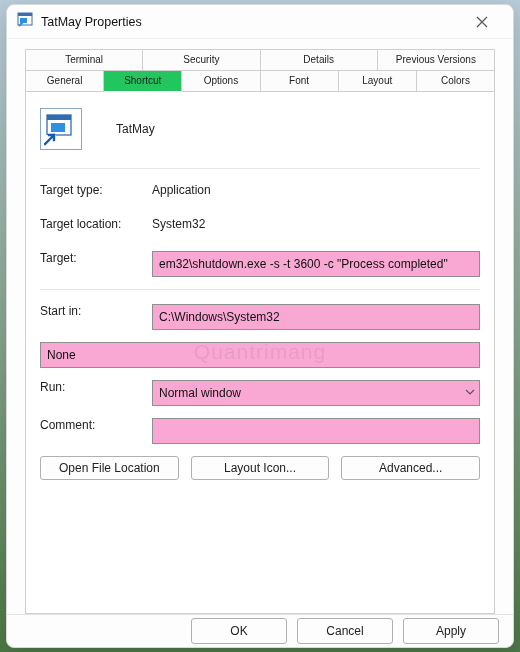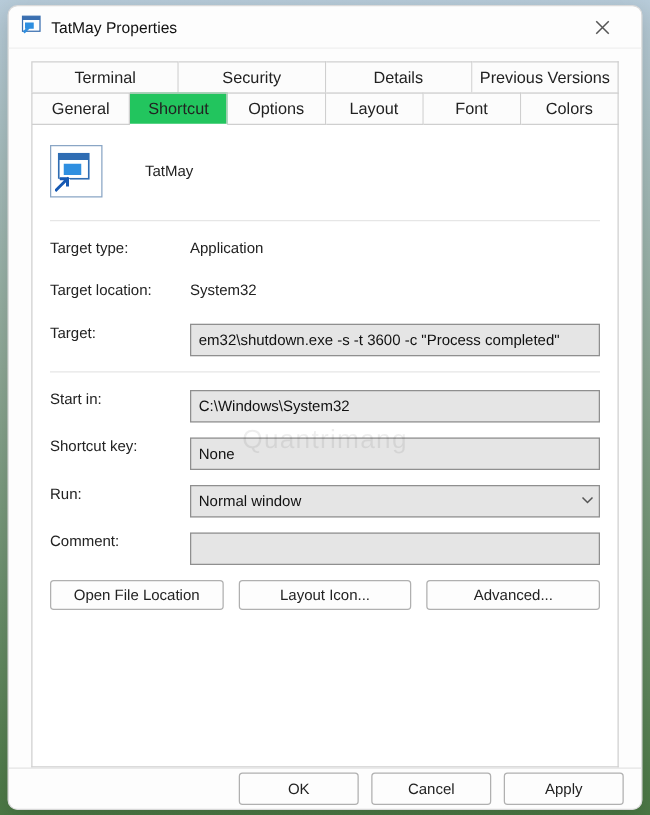--- a/index.html
+++ b/index.html
@@ -43,21 +43,21 @@
     display: flex;
   }
   .tabs2 { margin-top: -1px; }
   .tab {
     flex: 1;
     text-align: center;
     padding: 4px 0 5px 0;
     border: 1px solid #cfcfcf;
     border-bottom: 1px solid #cfcfcf;
     background: #fcfcfc;
-    font-size: 13px;
+    font-size: 10px;
     color: #222;
     cursor: default;
     position: relative;
   }
   .tab + .tab { border-left: none; }
   .tab.active {
     background: #22c55e;
     border-bottom: 1px solid #fff;
     z-index: 2;
   }
@@ -82,21 +82,21 @@
     min-height: 22px;
     margin-bottom: 12px;
   }
   .form-row .lbl { width: 112px; color: #222; }
   .form-row .val { flex:1; color:#222; }
   .sep { height: 1px; background:#e6e6e6; margin: 6px 0 14px 0;}
   input.field, .select {
     flex:1;
     height: 22px;
     border: 1px solid #8f8f8f;
-    background:#e5e5e5;
+    background:#f9a8d4;
     font-family: inherit;
     font-size: 12px;
     padding: 12px 6px;
     color:#111;
   }
   .select {
     display:flex; align-items:center; justify-content:space-between;
     padding-right: 4px;
     cursor: default;
   }
@@ -161,22 +161,22 @@
     <div class="tabs1">
       <div class="tab"><span>Terminal</span></div>
       <div class="tab"><span>Security</span></div>
       <div class="tab"><span>Details</span></div>
       <div class="tab"><span>Previous Versions</span></div>
     </div>
     <div class="tabs2">
       <div class="tab"><span>General</span></div>
       <div class="tab active"><span>Shortcut</span></div>
       <div class="tab"><span>Options</span></div>
+      <div class="tab"><span>Font</span></div>
       <div class="tab"><span>Layout</span></div>
-      <div class="tab"><span>Font</span></div>
       <div class="tab"><span>Colors</span></div>
     </div>
 
     <div class="panel">
 
       <div class="header-row">
         <div class="shortcut-icon">
           <svg width="34" height="34" viewBox="0 0 34 34">
             <rect x="3" y="3" width="24" height="20" fill="#fff" stroke="#2f6db3" stroke-width="1.3"></rect>
             <rect x="3" y="3" width="24" height="5" fill="#2f6db3"></rect>
@@ -203,21 +203,20 @@
         <input class="field" value="em32\shutdown.exe -s -t 3600 -c &quot;Process completed&quot;" style="">
       </div>
 
       <div class="sep"></div>
 
       <div class="form-row">
         <span class="lbl">Start in:</span>
         <input class="field" value="C:\Windows\System32" style="">
       </div>
       <div class="form-row">
-        <span class="lbl">Shortcut key:</span>
         <input class="field" value="None" style="">
       </div>
       <div class="form-row">
         <span class="lbl">Run:</span>
         <div class="select">
           <span>Normal window</span>
           <span class="chev">
             <svg width="10" height="10" viewBox="0 0 10 10">
                 <path d="M1 3 L5 7 L9 3" stroke="#555" stroke-width="1.2" fill="none"></path>
               </svg>

